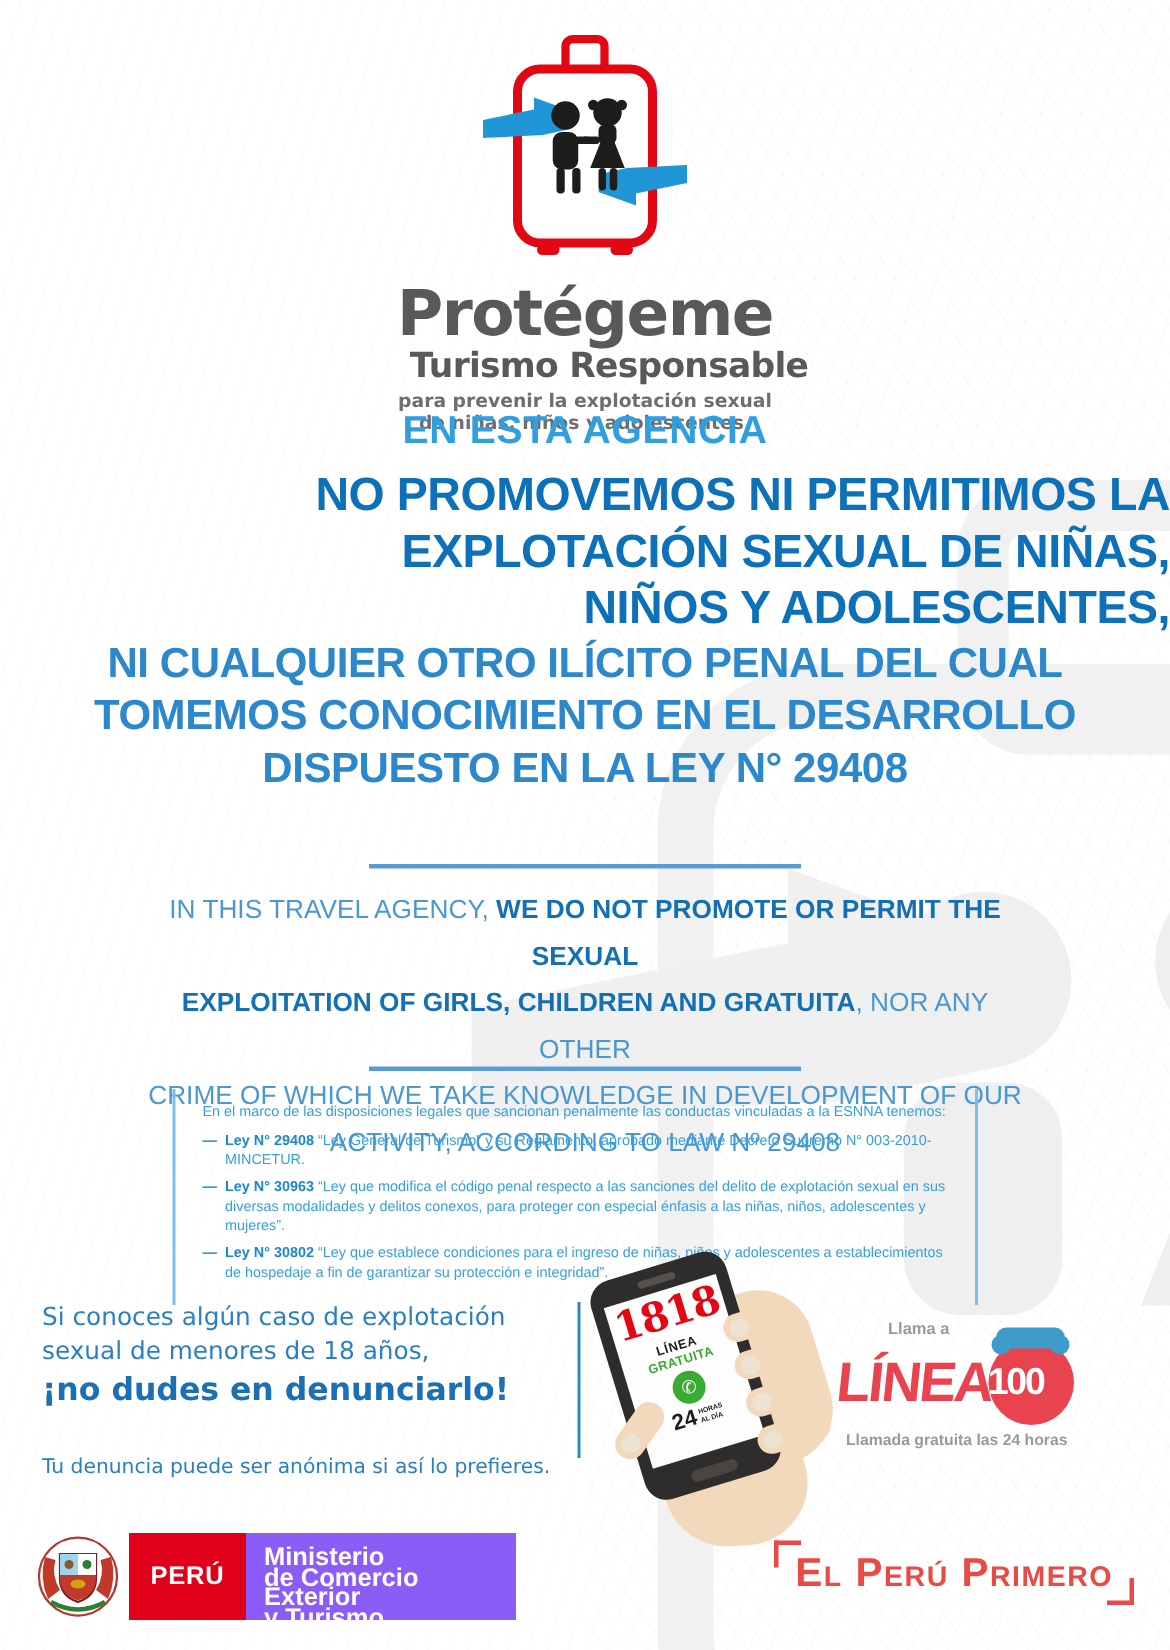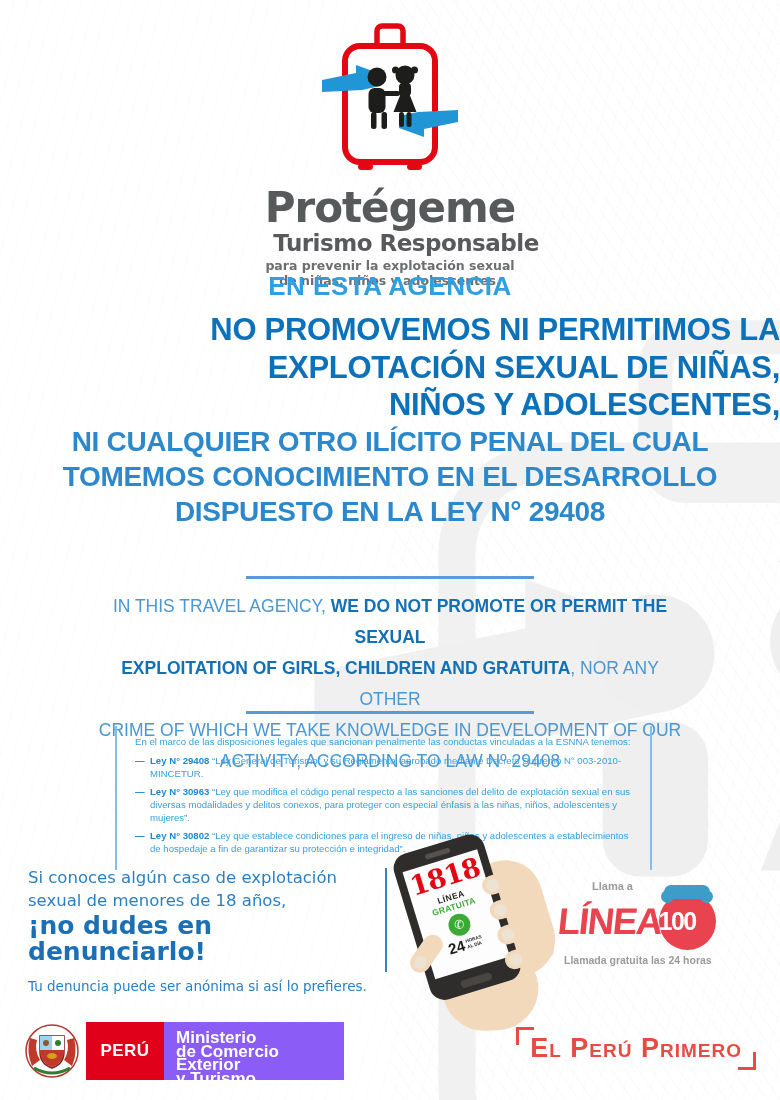--- a/index.html
+++ b/index.html
@@ -48,22 +48,22 @@
          padding:9px 14px 10px 18px;color:#36a0de;font-size:9.6px;line-height:13px;}
   .legal-intro{margin-bottom:6px;}
   .legal-item{display:flex;margin-bottom:5px;}
   .legal-dash{width:15px;flex:none;font-weight:bold;color:#1e88cf;}
   .legal-law{font-weight:bold;color:#1e88cf;}
 
   
   .denounce{top:866px;left:28px;width:350px;color:#2a7fc4;
             font-family:"DejaVu Sans",sans-serif;}
   .den-l12{font-size:16.5px;line-height:23px;}
-  .den-l3{font-size:25px;line-height:26px;font-weight:bold;color:#1b6fb4;margin-top:1px;}
-  .den-l4{font-size:13.5px;margin-top:13px;}
+  .den-l3{font-size:21px;line-height:26px;font-weight:bold;color:#1b6fb4;margin-top:1px;}
+  .den-l4{font-size:13.5px;margin-top:31px;}
   .vdiv{left:385px;top:868px;width:2px;height:104px;background:#2e86c8;}
 
   
   .phone-area{left:396px;top:834px;width:172px;height:172px;}
   .phone-rot{position:absolute;inset:0;transform:rotate(-17deg);}
   .skin{background:#f3d9bb;}
   .palm{left:78px;top:34px;width:74px;height:118px;border-radius:38px;}
   .wrist{left:26px;top:112px;width:96px;height:84px;border-radius:42px;transform:rotate(14deg);}
   .phone-body{left:16px;top:0;width:94px;height:152px;background:#2e2d2b;border-radius:15px;}
   .screen{left:8px;top:17px;width:78px;height:112px;background:#fdfdfd;text-align:center;overflow:hidden;}

